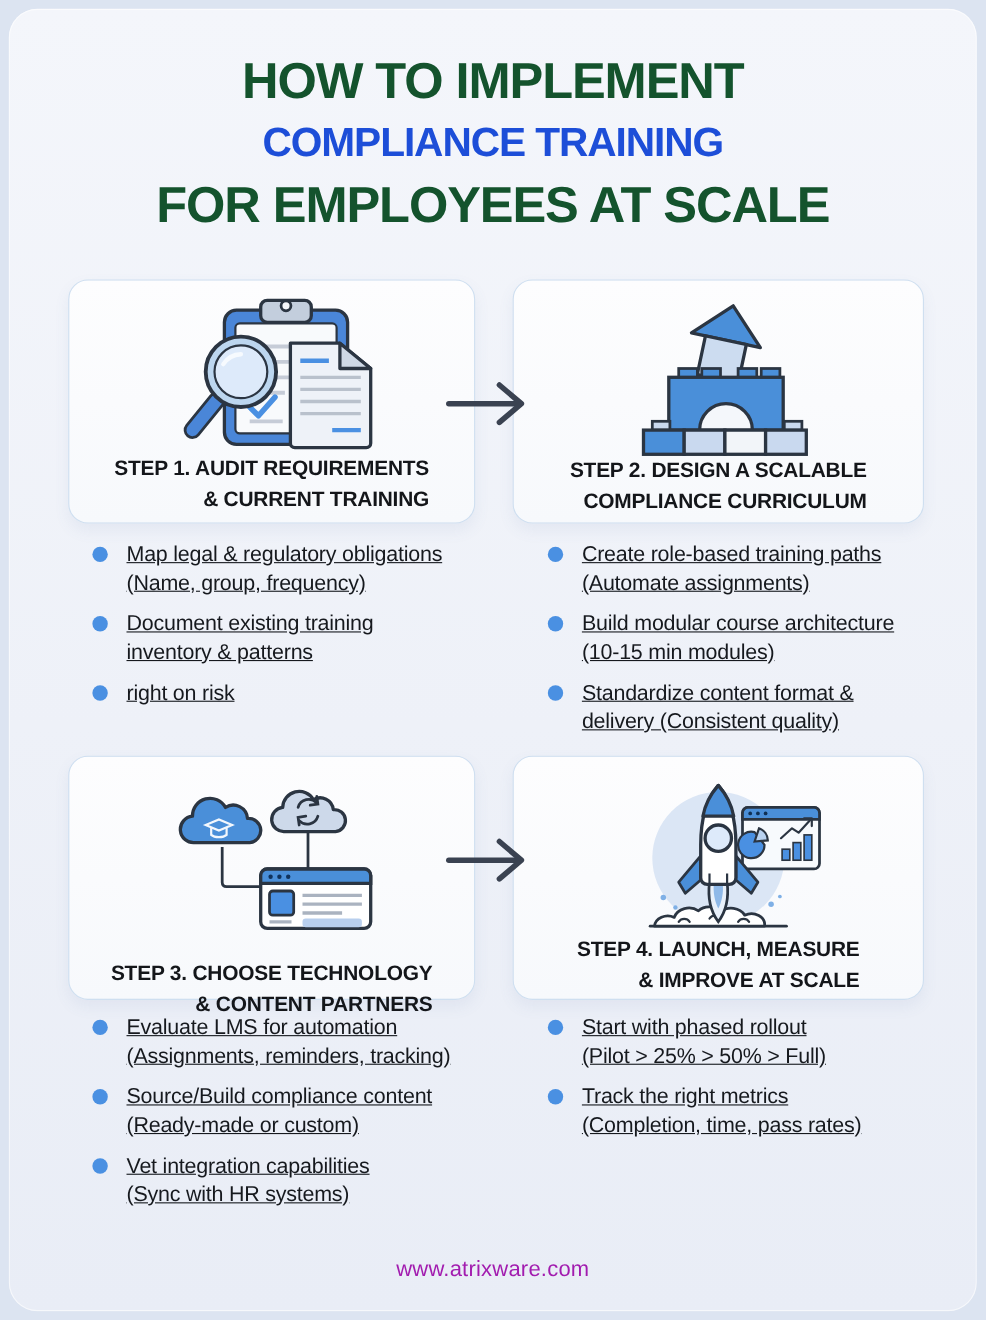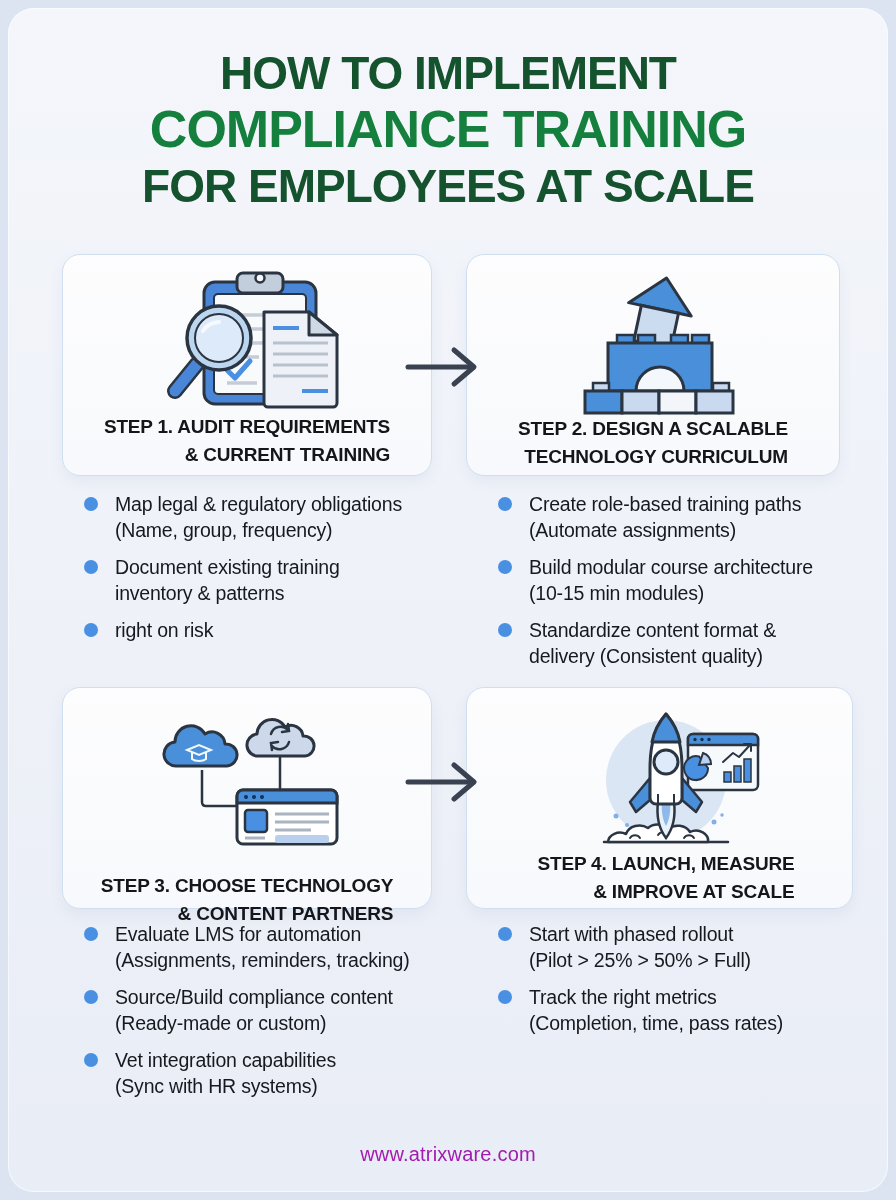--- a/index.html
+++ b/index.html
@@ -17,53 +17,53 @@
     box-shadow:0 0 0 1px rgba(255,255,255,.6) inset;
   }
   .canvas{position:absolute;inset:0;}
 
   
   .header{position:absolute;top:46px;left:0;width:896px;text-align:center;}
   .h-line1,.h-line3{
     font-size:46px;font-weight:800;letter-spacing:-1px;color:#14532d;line-height:54px;margin:0;
   }
   .h-line2{
-    font-size:52px;font-weight:800;letter-spacing:-1px;color:#15803d;line-height:59px;margin:0;
+    font-size:37px;font-weight:800;letter-spacing:-1px;color:#1d4ed8;line-height:59px;margin:0;
   }
 
   
   .card{
     position:absolute;
     background:linear-gradient(180deg,#fdfdfe 0%,#f7f9fc 100%);
     border:1.5px solid #cfdff0;
     border-radius:18px;
     box-shadow:0 6px 14px rgba(90,120,170,.08);
     display:flex;flex-direction:column;align-items:center;
   }
   .card-1{left:62px;top:254px;width:368px;height:220px;}
   .card-2{left:466px;top:254px;width:372px;height:220px;}
   .card-3{left:62px;top:687px;width:368px;height:220px;gap:24px;}
-  .card-4{left:466px;top:687px;width:372px;height:220px;padding-left:13px;}
+  .card-4{left:466px;top:687px;width:372px;height:220px;}
   .card .icon-wrap{margin-top:10px;height:152px;display:flex;align-items:center;justify-content:center;}
   .step-title{
     margin-top:auto;padding-bottom:14px;text-align:right;
     font-size:19px;font-weight:700;letter-spacing:-.2px;color:#14161a;line-height:28px;
   }
   .step-title span{display:block;}
 
   
   .blist{position:absolute;width:360px;list-style:none;margin:0;padding:0;}
   .blist-1{left:84px;top:491px;}
   .blist-2{left:498px;top:491px;}
   .blist-3{left:84px;top:921px;}
   .blist-4{left:498px;top:921px;}
   .blist li{display:flex;gap:17px;margin-bottom:11px;}
   .dot{flex:none;width:14px;height:14px;border-radius:50%;background:#4a90e2;margin-top:6px;}
   .btext{font-size:19.5px;line-height:26px;color:#16191e;letter-spacing:-.2px;}
-  .btext span{display:block;}
+  .btext span{display:block;text-decoration:underline;}
 
   
   .flow-arrow{position:absolute;width:84px;height:50px;}
   .arrow-1{left:404px;top:342px;}
   .arrow-2{left:404px;top:757px;}
 
   
   .footer{
     position:absolute;left:0;bottom:34px;width:896px;text-align:center;
     font-size:20px;color:#a21caf;letter-spacing:.2px;
@@ -139,21 +139,21 @@
         <rect x="160" y="118" width="16" height="8" fill="#c9d9ef" stroke="#2b3542" stroke-width="2.5"></rect>
 
         <rect x="32" y="126" width="37" height="22" fill="#4a8fd9" stroke="#2b3542" stroke-width="3"></rect>
         <rect x="69" y="126" width="37" height="22" fill="#c9d9ef" stroke="#2b3542" stroke-width="3"></rect>
         <rect x="106" y="126" width="37" height="22" fill="#f2f5f9" stroke="#2b3542" stroke-width="3"></rect>
         <rect x="143" y="126" width="37" height="22" fill="#c9d9ef" stroke="#2b3542" stroke-width="3"></rect>
       </svg>
     </div>
     <div class="step-title">
       <span>STEP 2. DESIGN A SCALABLE</span>
-      <span>TECHNOLOGY CURRICULUM</span>
+      <span>COMPLIANCE CURRICULUM</span>
     </div>
   </div>
 
   <div class="card card-3">
     <div class="icon-wrap">
       <svg width="200" height="150" viewBox="0 0 200 150">
 
         <path d="M55 72 L55 104 Q55 108 59 108 L90 108" fill="none" stroke="#2b3542" stroke-width="2.5"></path>
         <line x1="133" y1="58" x2="133" y2="92" stroke="#2b3542" stroke-width="2.5"></line>
 

